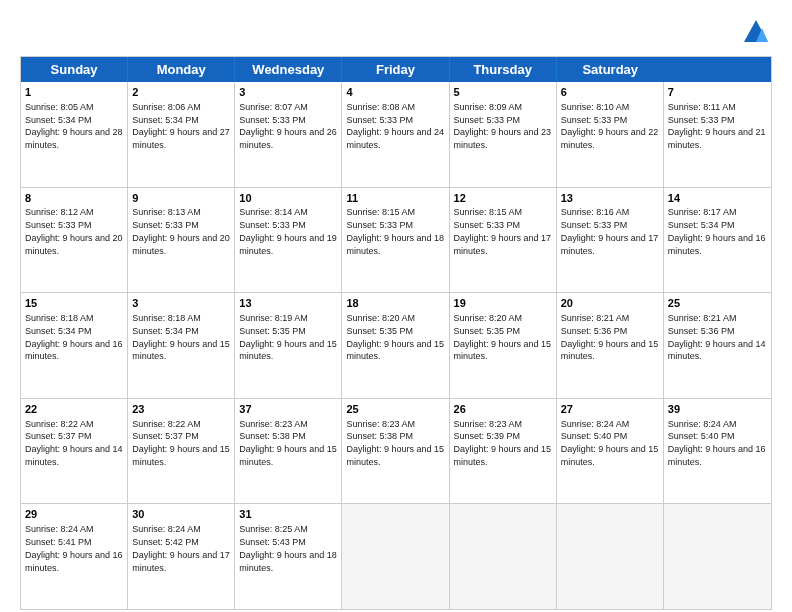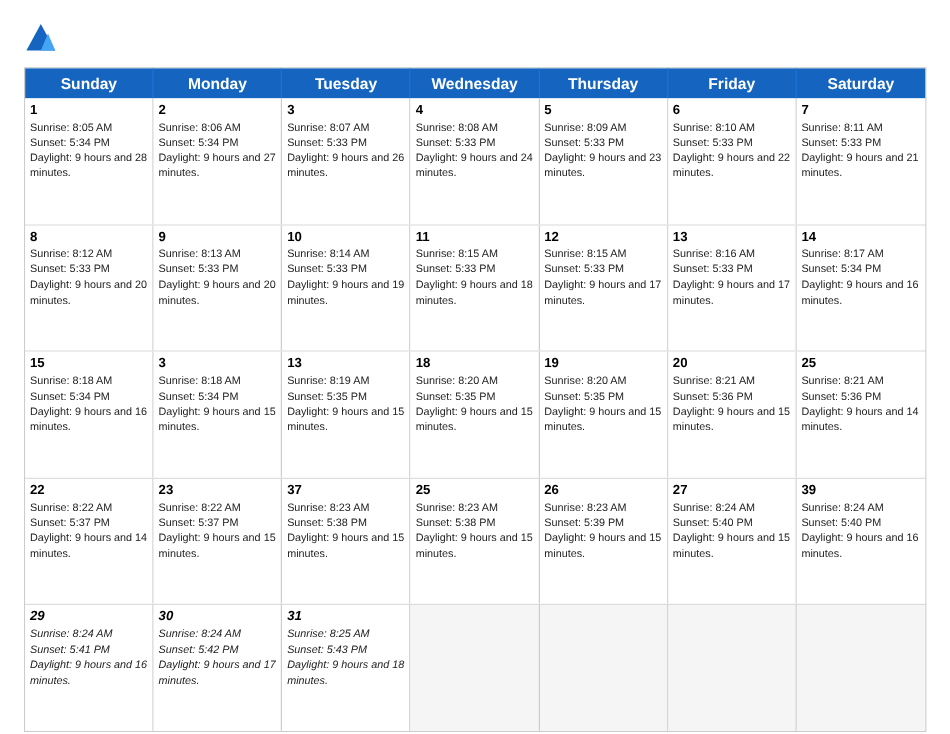--- a/index.html
+++ b/index.html
@@ -9,20 +9,21 @@
       width: 792px;
       height: 612px;
       overflow: hidden;
     }
     .page {
       width: 792px;
       height: 612px;
       padding: 18px 20px 2px 20px;
       display: flex;
       flex-direction: column;
+      align-items: flex-end;
     }
     .header {
       display: flex;
       justify-content: space-between;
       align-items: flex-start;
       margin-bottom: 10px;
     }
     .logo {
       display: flex;
       align-items: center;
@@ -76,21 +77,21 @@
       flex: 1;
       display: flex;
       flex-direction: column;
     }
     .cal-row {
       display: grid;
       grid-template-columns: repeat(7, 1fr);
       flex: 1;
       border-bottom: 1px solid #ccc;
     }
-    .cal-row:last-child { border-bottom: none; font-style: italic; }
+    .cal-row:last-child { border-bottom: none; }
     .cal-cell {
       border-right: 1px solid #ccc;
       padding: 3px 4px;
       vertical-align: top;
       font-size: 9.5px;
       line-height: 1.35;
       background: #fff;
       min-height: 0;
     }
     .cal-cell:last-child { border-right: none; }
@@ -125,24 +126,23 @@
     <div class="title-area">
       <div class="month-title"></div>
       <div class="location"></div>
     </div>
   </div>
 
   <div class="calendar">
     <div class="cal-header" id="cal-header">
         <div class="cal-header-cell">Sunday</div>
         <div class="cal-header-cell">Monday</div>
-        <div class="cal-header-cell">Tuesday</div>
         <div class="cal-header-cell">Wednesday</div>
+        <div class="cal-header-cell">Friday</div>
         <div class="cal-header-cell">Thursday</div>
-        <div class="cal-header-cell">Friday</div>
         <div class="cal-header-cell">Saturday</div>
       </div>
     <div class="cal-body" id="cal-body">
         <div class="cal-row">
           <div class="cal-cell"><span class="day-num">1</span><span class="info">Sunrise: 8:05 AM<br>Sunset: 5:34 PM<br>Daylight: 9 hours and 28 minutes.</span></div>
           <div class="cal-cell"><span class="day-num">2</span><span class="info">Sunrise: 8:06 AM<br>Sunset: 5:34 PM<br>Daylight: 9 hours and 27 minutes.</span></div>
           <div class="cal-cell"><span class="day-num">3</span><span class="info">Sunrise: 8:07 AM<br>Sunset: 5:33 PM<br>Daylight: 9 hours and 26 minutes.</span></div>
           <div class="cal-cell"><span class="day-num">4</span><span class="info">Sunrise: 8:08 AM<br>Sunset: 5:33 PM<br>Daylight: 9 hours and 24 minutes.</span></div>
           <div class="cal-cell"><span class="day-num">5</span><span class="info">Sunrise: 8:09 AM<br>Sunset: 5:33 PM<br>Daylight: 9 hours and 23 minutes.</span></div>
           <div class="cal-cell"><span class="day-num">6</span><span class="info">Sunrise: 8:10 AM<br>Sunset: 5:33 PM<br>Daylight: 9 hours and 22 minutes.</span></div>

